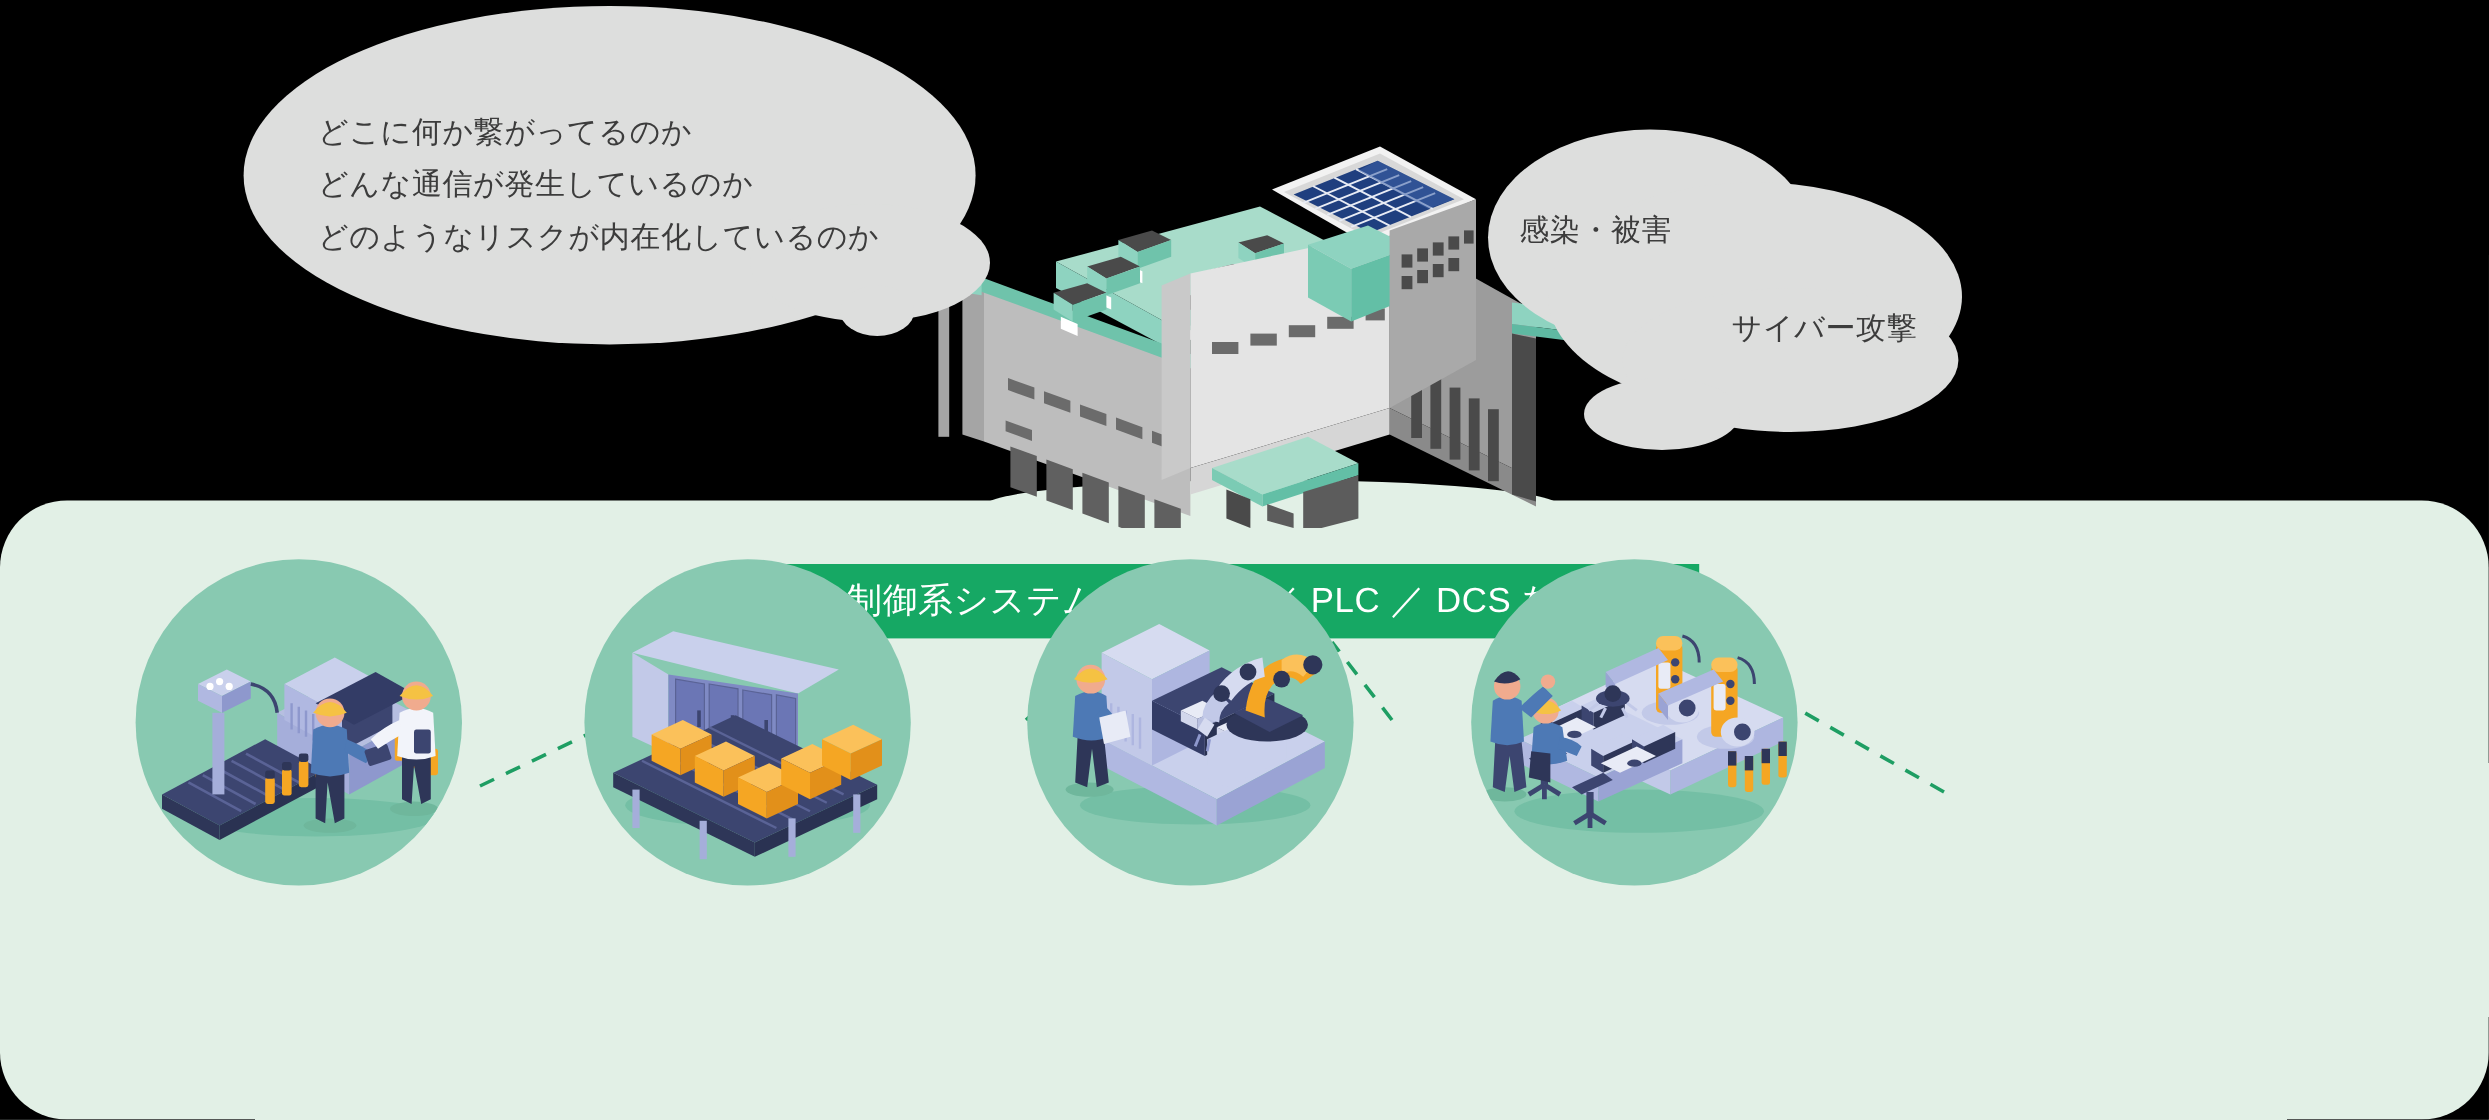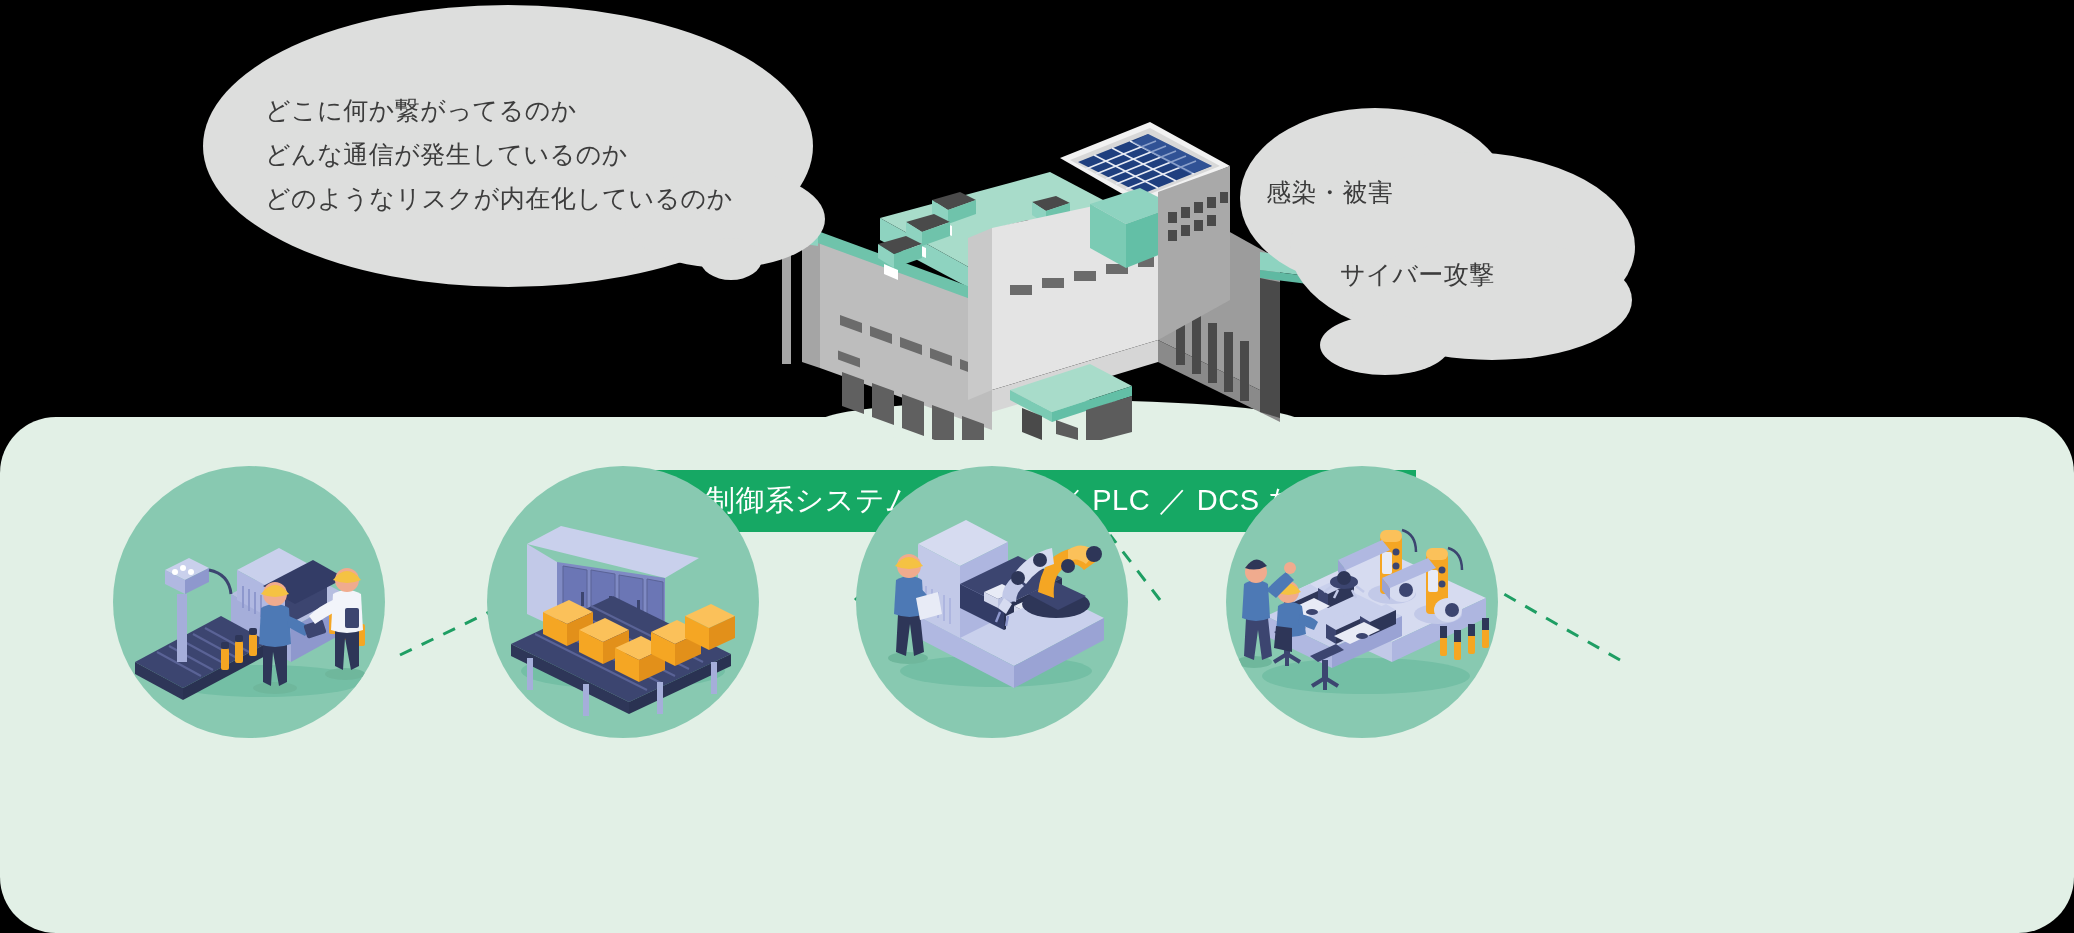--- a/index.html
+++ b/index.html
@@ -27,21 +27,21 @@
   .bubbleL-lobe1{left:625px;top:170px;width:200px;height:98px;}
   .bubbleL-lobe2{left:700px;top:238px;width:62px;height:42px;}
   .bubbleL-text{left:265px;top:88px;}
 
   
   .bubbleR-a{left:1240px;top:108px;width:270px;height:180px;}
   .bubbleR-b{left:1290px;top:152px;width:345px;height:190px;}
   .bubbleR-c{left:1352px;top:240px;width:280px;height:120px;}
   .bubbleR-d{left:1320px;top:315px;width:130px;height:60px;}
   .bubbleR-t1{left:1266px;top:170px;}
-  .bubbleR-t2{left:1340px;top:252px;}
+  .bubbleR-t2{left:1443px;top:252px;}
 
   
   .banner{
     position:absolute;left:648px;top:470px;width:768px;height:62px;
     background:#16A864;display:flex;align-items:center;justify-content:center;
   }
   .banner span{color:#fff;font-size:29px;letter-spacing:.5px;white-space:nowrap;}
 
   
   .circle{

